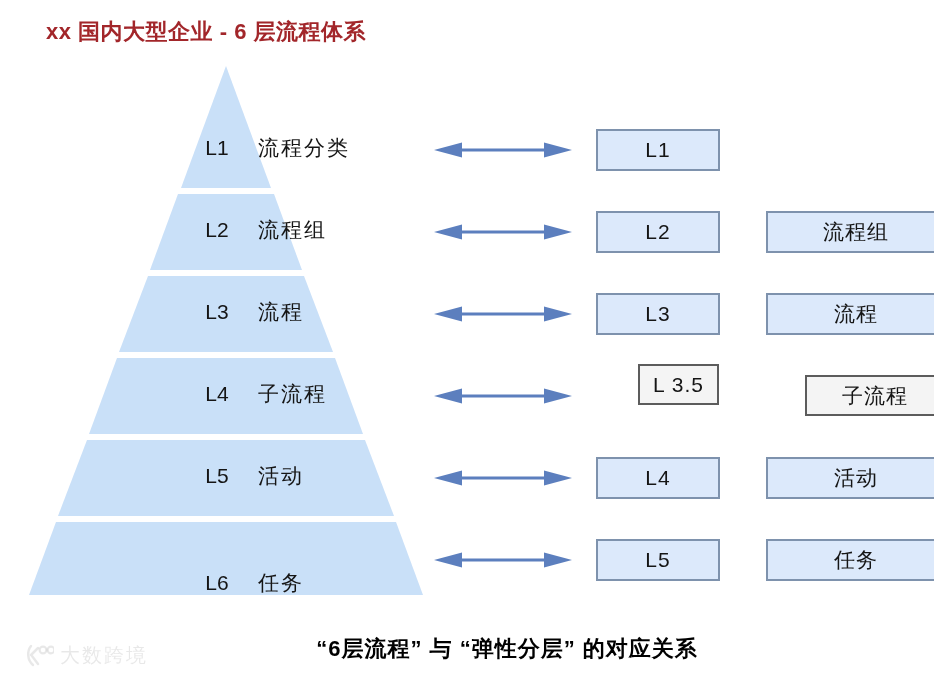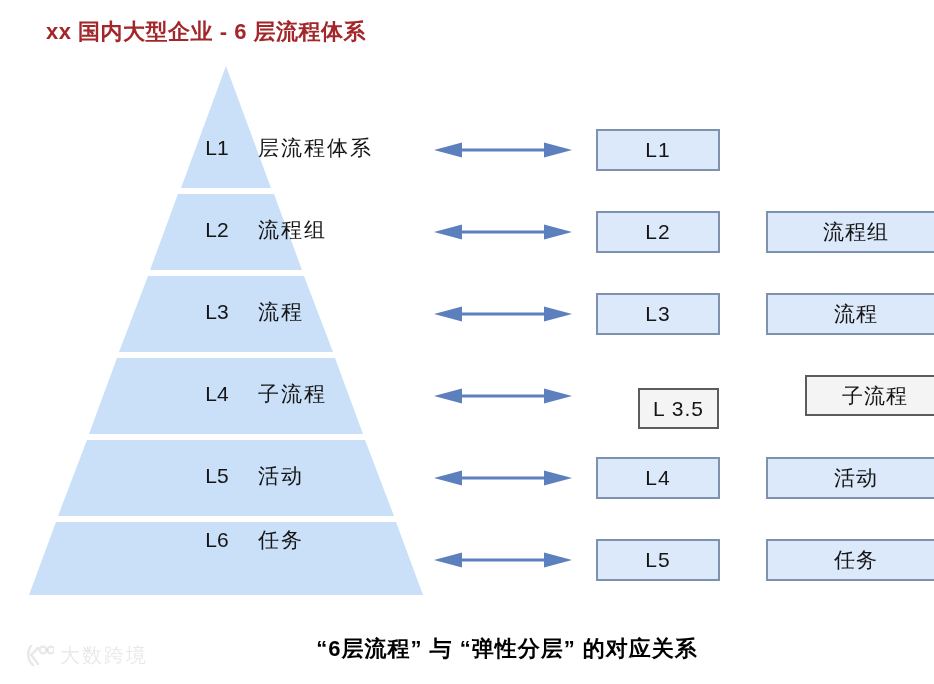--- a/index.html
+++ b/index.html
@@ -51,39 +51,39 @@
     <polygon points="210,66 255,188 165,188"></polygon>
     <polygon points="162,194 258,194 286,270 134,270"></polygon>
     <polygon points="132,276 288,276 317,352 103,352"></polygon>
     <polygon points="101,358 319,358 347,434 73,434"></polygon>
     <polygon points="71,440 349,440 378,516 42,516"></polygon>
     <polygon points="40,522 380,522 407,595 13,595"></polygon>
   </svg>
 
   <div class="pyr-row" style="top:133px">
     <span class="code">L1</span>
-    <span class="plabel">层流程体系</span>
+    <span class="plabel">流程分类</span>
   </div>
   <div class="pyr-row" style="top:215px">
     <span class="code">L2</span>
     <span class="plabel">流程组</span>
   </div>
   <div class="pyr-row" style="top:297px">
     <span class="code">L3</span>
     <span class="plabel">流程</span>
   </div>
   <div class="pyr-row" style="top:379px">
     <span class="code">L4</span>
     <span class="plabel">子流程</span>
   </div>
   <div class="pyr-row" style="top:461px">
     <span class="code">L5</span>
     <span class="plabel">活动</span>
   </div>
-  <div class="pyr-row" style="top:525px">
+  <div class="pyr-row" style="top:568px">
     <span class="code">L6</span>
     <span class="plabel">任务</span>
   </div>
 
   <div class="arrow" style="top:140px">
       <svg width="142" height="20" viewBox="0 0 142 20">
         <line x1="22" y1="10" x2="120" y2="10" stroke="#5C7FBE" stroke-width="3"></line>
         <polygon points="2,10 30,2.5 30,17.5" fill="#5C7FBE"></polygon>
         <polygon points="140,10 112,2.5 112,17.5" fill="#5C7FBE"></polygon>
       </svg>
@@ -120,21 +120,21 @@
       <svg width="142" height="20" viewBox="0 0 142 20">
         <line x1="22" y1="10" x2="120" y2="10" stroke="#5C7FBE" stroke-width="3"></line>
         <polygon points="2,10 30,2.5 30,17.5" fill="#5C7FBE"></polygon>
         <polygon points="140,10 112,2.5 112,17.5" fill="#5C7FBE"></polygon>
       </svg>
     </div>
 
   <div class="box lv" style="top:129px">L1</div>
   <div class="box lv" style="top:211px">L2</div>
   <div class="box lv" style="top:293px">L3</div>
-  <div class="box lv ext" style="top:388px">L 3.5</div>
+  <div class="box lv ext" style="top:364px">L 3.5</div>
   <div class="box lv" style="top:457px">L4</div>
   <div class="box lv" style="top:539px">L5</div>
 
   <div class="box nm" style="top:211px">流程组</div>
   <div class="box nm" style="top:293px">流程</div>
   <div class="box nm ext" style="top:375px">子流程</div>
   <div class="box nm" style="top:457px">活动</div>
   <div class="box nm" style="top:539px">任务</div>
 
   <div class="caption">“6层流程” 与 “弹性分层” 的对应关系</div>

